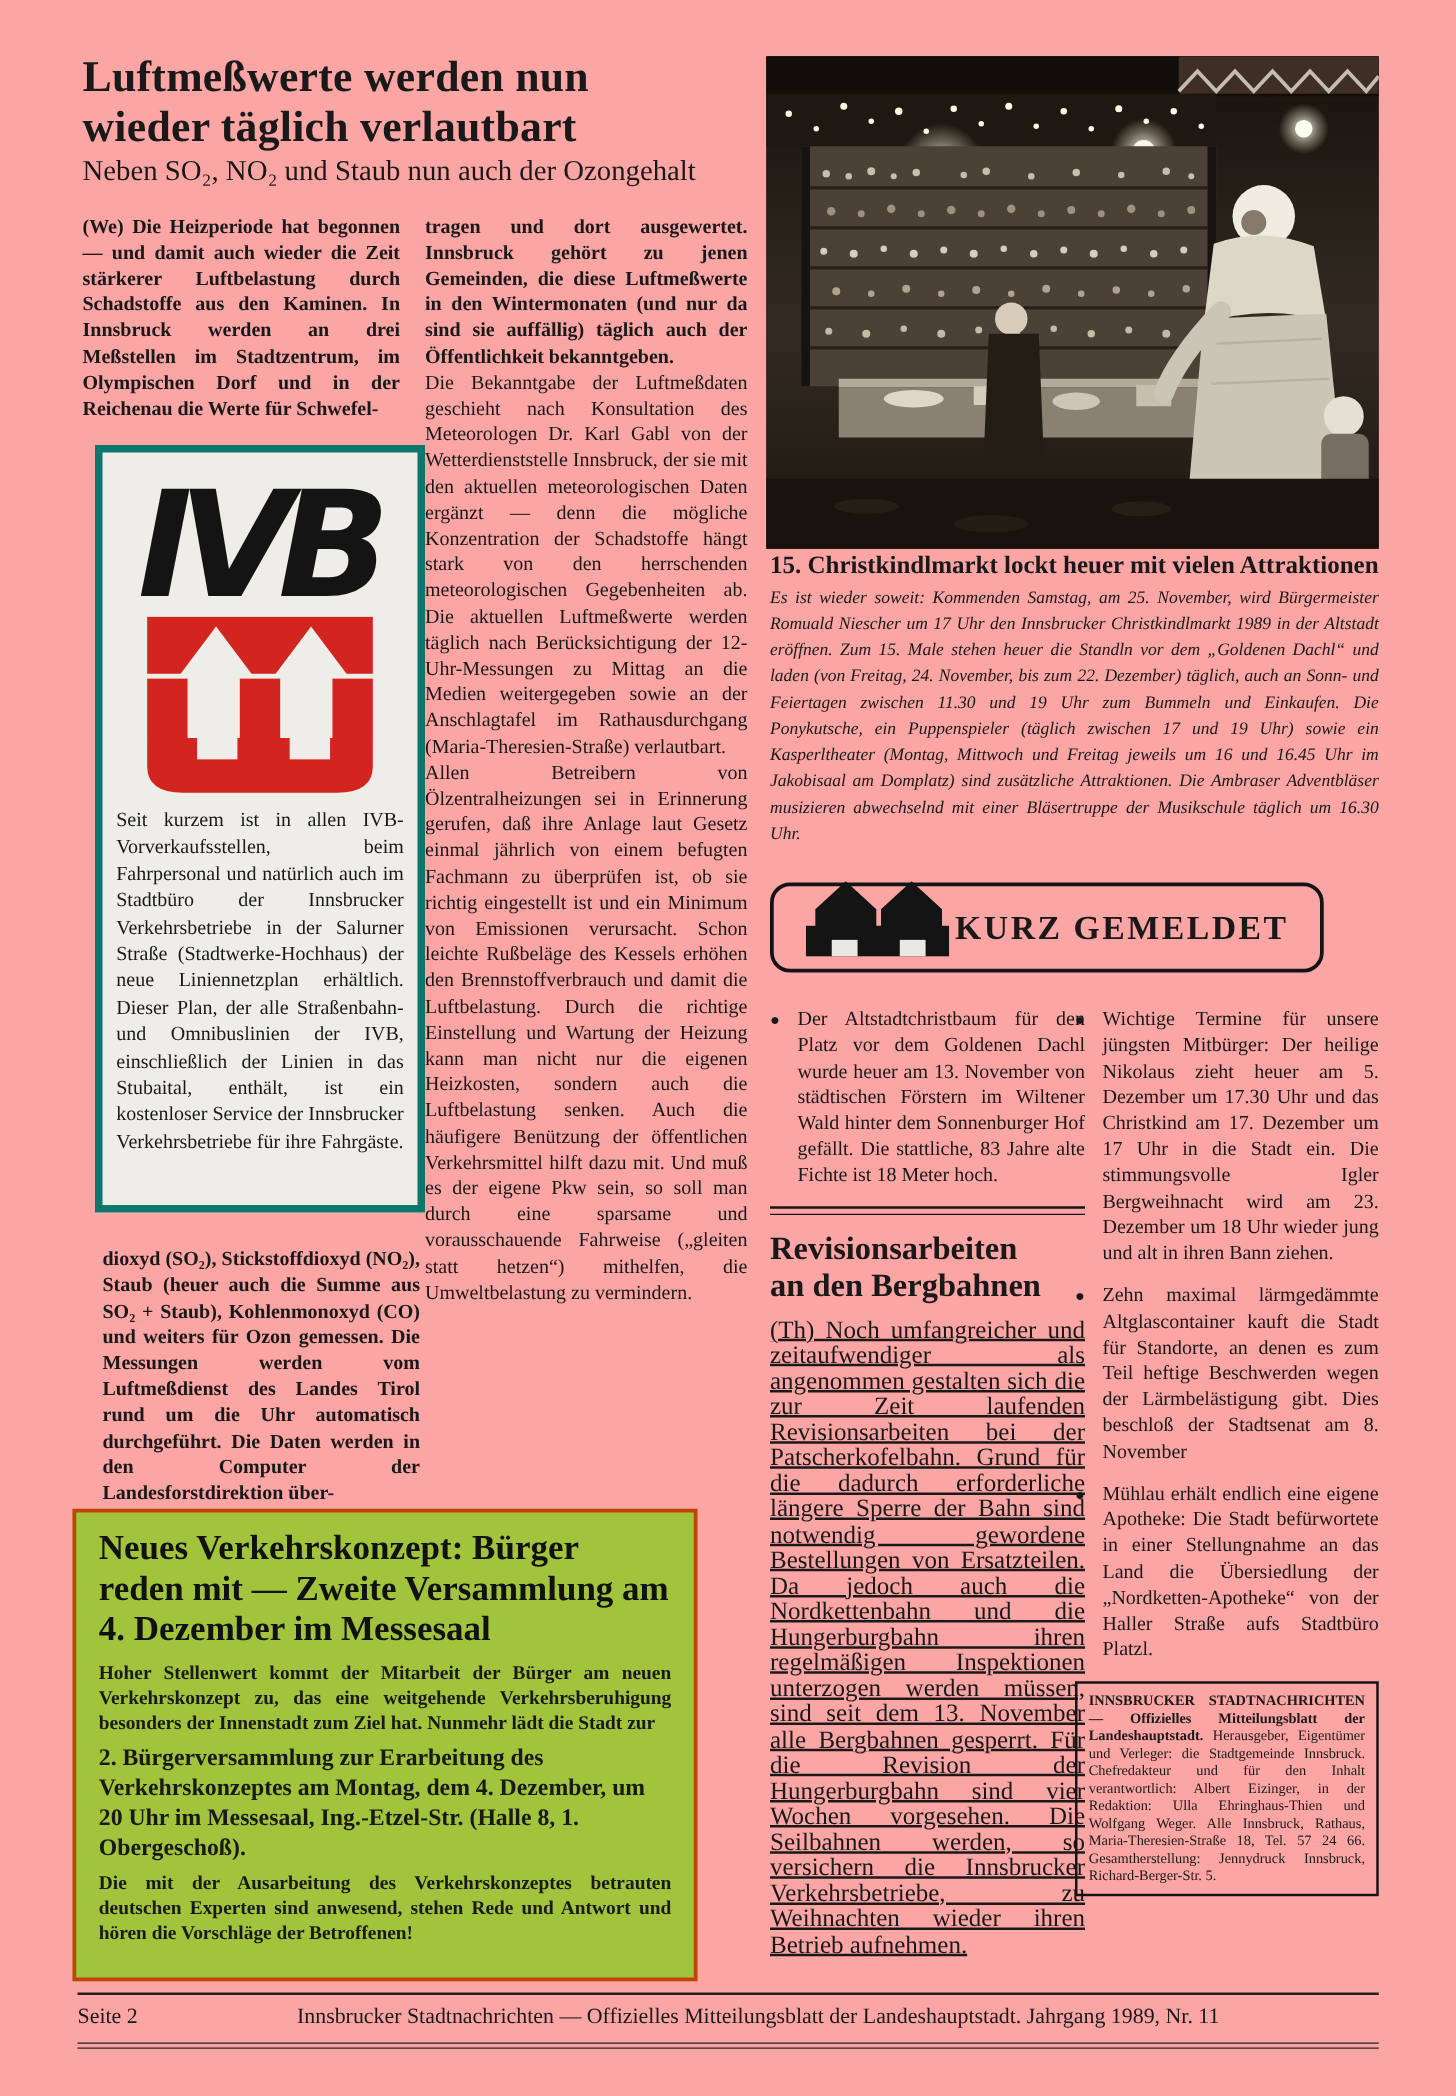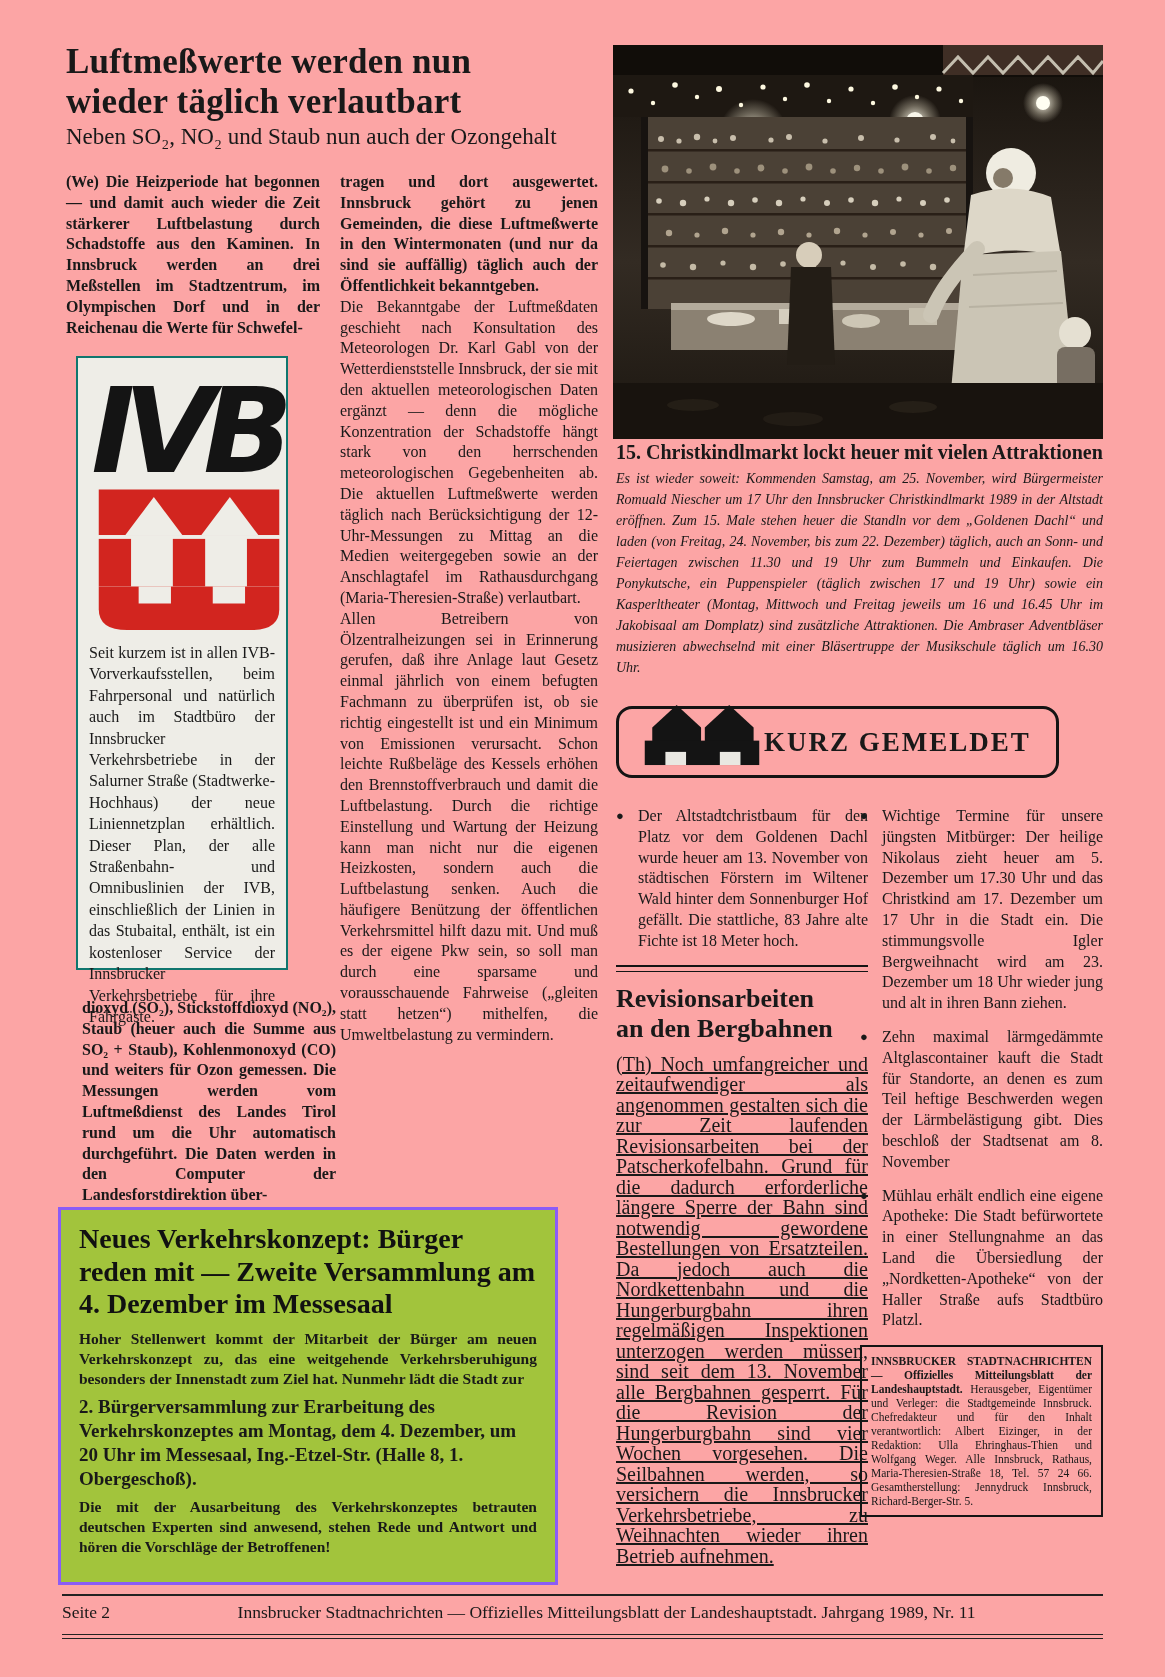--- a/index.html
+++ b/index.html
@@ -15,21 +15,21 @@
 
   #headline{left:66px;top:42px;width:530px;font-size:35px;line-height:40px;font-weight:bold;letter-spacing:.2px;}
   #subhead{left:66px;top:124px;width:540px;font-size:23px;line-height:26px;}
 
   .bodytext{font-size:16px;line-height:20.8px;}
   #col1-intro{left:66px;top:172px;width:254px;font-weight:bold;}
   #col1-cont{left:82px;top:998px;width:254px;font-weight:bold;}
   #col2{left:340px;top:172px;width:258px;}
   #col2 p{margin:0;}
 
-  #ivb-box{left:76px;top:356px;width:212px;height:614px;border:2px solid #0f766e;background:#eeede7;box-sizing:border-box;padding:6px 11px;}
+  #ivb-box{left:76px;top:356px;width:264px;height:614px;border:6px solid #0f766e;background:#eeede7;box-sizing:border-box;padding:6px 11px;}
   #ivb-logo{display:block;margin:2px auto 10px auto;}
   #ivb-text{font-size:16px;line-height:21.4px;}
 
   #photo{left:613px;top:45px;width:490px;height:394px;background:#241f19;}
   #photo svg{display:block;}
 
   #ckm-headline{left:616px;top:440px;width:487px;font-size:20px;line-height:24px;font-weight:bold;}
   #ckm-body{left:616px;top:468px;width:487px;font-size:14px;line-height:21px;font-style:italic;}
 
   #kurz-box{left:616px;top:706px;width:443px;height:72px;border:3px solid #141414;border-radius:16px;box-sizing:border-box;}
@@ -39,21 +39,21 @@
   .bullet-item{display:flex;margin-bottom:13px;}
   .bullet-dot{flex:0 0 22px;font-size:13px;line-height:20.8px;}
   .bullet-text{flex:1;}
   #colA{left:616px;top:806px;width:252px;}
   #colB{left:860px;top:806px;width:243px;}
 
   #colA-rule{margin:6px 0 12px 0;height:4px;border-top:2px solid #141414;border-bottom:1px solid #141414;width:252px;}
   #berg-headline{font-size:26px;line-height:30px;font-weight:bold;margin-bottom:10px;}
   #berg-body{font-size:20px;line-height:20.5px;text-decoration:underline;}
 
-  #green-box{left:58px;top:1207px;width:500px;height:378px;box-sizing:border-box;border:3px solid #8b5cf6;background:#a2c43c;padding:13px 18px;overflow:hidden;}
+  #green-box{left:58px;top:1207px;width:500px;height:378px;box-sizing:border-box;border:3px solid #c2410c;background:#a2c43c;padding:13px 18px;overflow:hidden;}
   #green-headline{font-size:28px;line-height:32.5px;font-weight:bold;color:#111;}
   #green-p1{margin-top:8px;font-size:15.5px;line-height:20px;font-weight:bold;}
   #green-p2{margin-top:6px;margin-left:0;margin-right:4px;font-size:19px;line-height:24px;font-weight:bold;}
   #green-p3{margin-top:6px;font-size:15.5px;line-height:20px;font-weight:bold;}
 
   #imprint-box{margin-top:14px;border:2px solid #141414;padding:7px 9px;font-size:11.5px;line-height:14px;text-align:justify;}
 
   #footer-rule{left:62px;top:1594px;width:1041px;border-top:2px solid #222;}
   #footer-text{left:62px;top:1601px;width:1041px;font-size:17.5px;line-height:22px;}
   #footer-page{float:left;}

